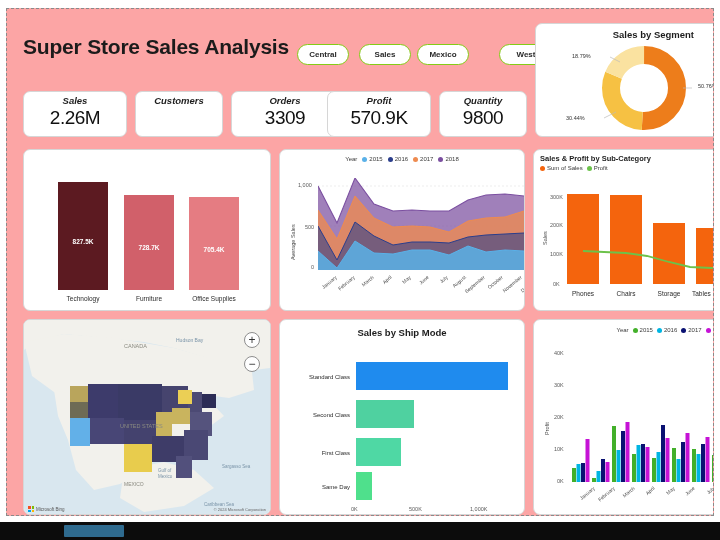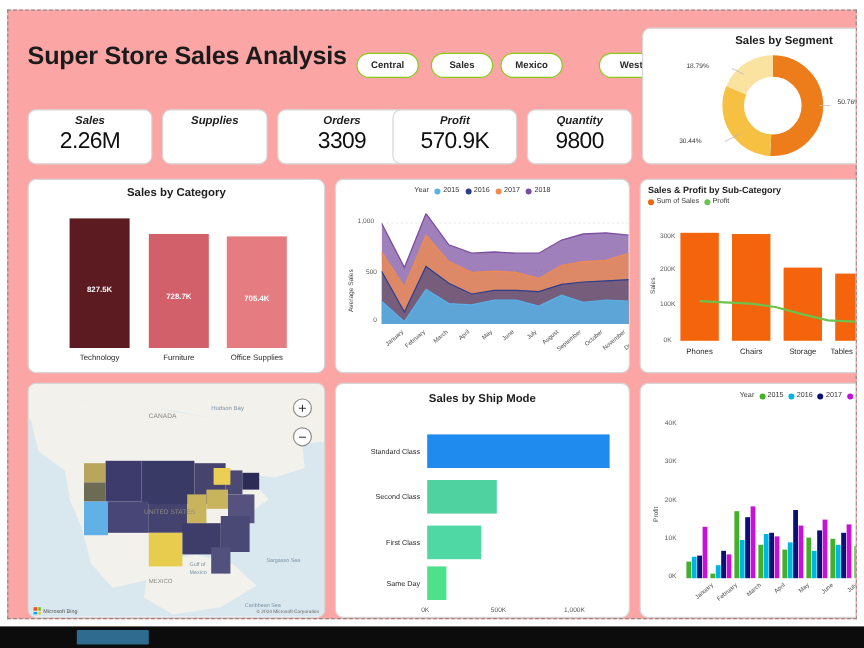--- a/index.html
+++ b/index.html
@@ -123,21 +123,21 @@
     <div class="pill" style="left:290px;width:52px;">Central</div>
     <div class="pill" style="left:352px;width:52px;">Sales</div>
     <div class="pill" style="left:410px;width:52px;">Mexico</div>
     <div class="pill" style="left:492px;width:54px;">West</div>
 
     <div class="card kpi" style="left:16px;width:104px;">
       <div class="kpi-label">Sales</div>
       <div class="kpi-value">2.26M</div>
     </div>
     <div class="card kpi" style="left:128px;width:88px;">
-      <div class="kpi-label">Supplies</div>
+      <div class="kpi-label">Customers</div>
     </div>
     <div class="card kpi" style="left:224px;width:108px;">
       <div class="kpi-label">Orders</div>
       <div class="kpi-value">3309</div>
     </div>
     <div class="card kpi" style="left:320px;width:104px;">
       <div class="kpi-label">Profit</div>
       <div class="kpi-value">570.9K</div>
     </div>
     <div class="card kpi" style="left:432px;width:88px;">
@@ -156,21 +156,20 @@
         <line x1="147" y1="48" x2="156" y2="48" stroke="#bbb" stroke-width="0.7"></line>
         <line x1="84" y1="22" x2="74" y2="17" stroke="#bbb" stroke-width="0.7"></line>
         <line x1="80" y1="72" x2="68" y2="78" stroke="#bbb" stroke-width="0.7"></line>
       </svg>
       <div class="axlbl" style="left:162px;top:59px;font-size:5.5px;color:#333;">50.76%</div>
       <div class="axlbl" style="left:36px;top:29px;font-size:5.5px;color:#333;">18.79%</div>
       <div class="axlbl" style="left:30px;top:91px;font-size:5.5px;color:#333;">30.44%</div>
     </div>
 
     <div class="card" style="left:16px;top:140px;width:248px;height:162px;">
-      <div class="card-title">Sales by Category</div>
 
       <div style="position:absolute;left:34px;top:32px;width:50px;height:108px;background:#5C1A21;"></div>
       <div class="barlabel" style="left:34px;top:88px;width:50px;">827.5K</div>
       <div class="catlabel" style="left:26px;top:145px;width:66px;">Technology</div>
 
       <div style="position:absolute;left:100px;top:45px;width:50px;height:95px;background:#D1606A;"></div>
       <div class="barlabel" style="left:100px;top:94px;width:50px;">728.7K</div>
       <div class="catlabel" style="left:94px;top:145px;width:62px;">Furniture</div>
 
       <div style="position:absolute;left:165px;top:47px;width:50px;height:93px;background:#E57C82;"></div>

